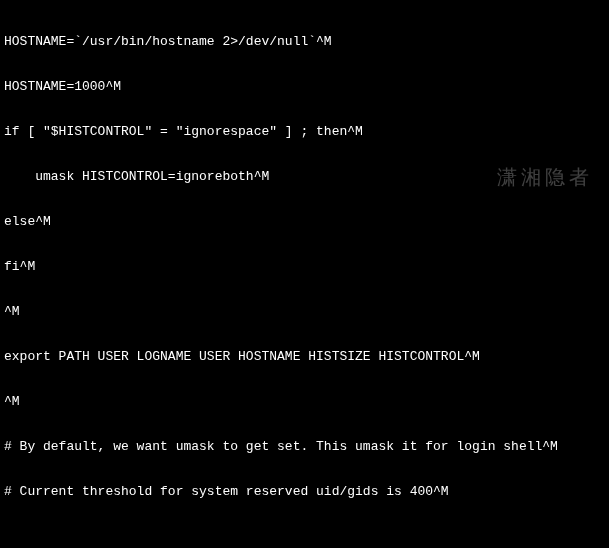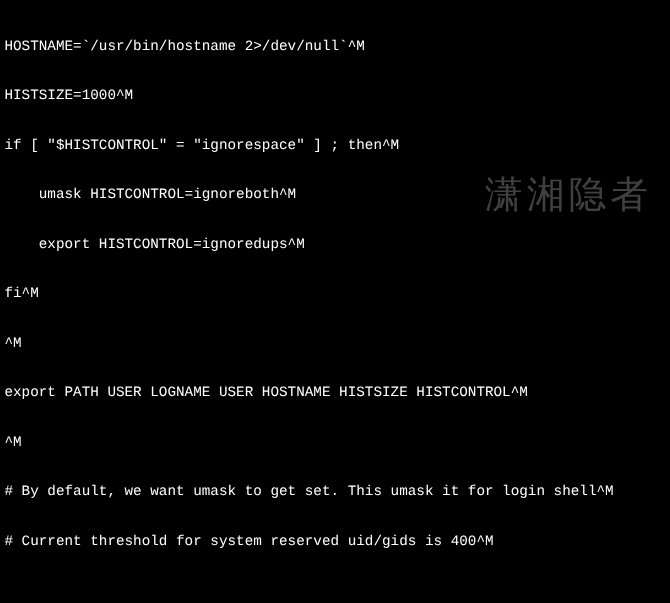--- a/index.html
+++ b/index.html
@@ -21,35 +21,35 @@
   }
   .line {
     display: block;
   }
   .watermark {
     position: absolute;
     right: 16px;
     top: 170px;
     color: rgba(255,255,255,0.25);
     font-family: Liberation Sans, sans-serif;
-    font-size: 34px;
+    font-size: 20px;
     letter-spacing: 4px;
     pointer-events: none;
     user-select: none;
   }
 </style>
 </head>
 <body>
 
 <div class="terminal">
   <span class="line">HOSTNAME=`/usr/bin/hostname 2&gt;/dev/null`^M</span>
-  <span class="line">HISTSIZE=1000^M</span>
+  <span class="line">HOSTNAME=1000^M</span>
   <span class="line">if [ "$HISTCONTROL" = "ignorespace" ] ; then^M</span>
   <span class="line">    umask HISTCONTROL=ignoreboth^M</span>
-  <span class="line">    export HISTCONTROL=ignoredups^M</span>
+  <span class="line">else^M</span>
   <span class="line">fi^M</span>
   <span class="line">^M</span>
   <span class="line">export PATH USER LOGNAME USER HOSTNAME HISTSIZE HISTCONTROL^M</span>
   <span class="line">^M</span>
   <span class="line"># By default, we want umask to get set. This umask it for login shell^M</span>
   <span class="line"># Current threshold for system reserved uid/gids is 400^M</span>
   
   
   
   

